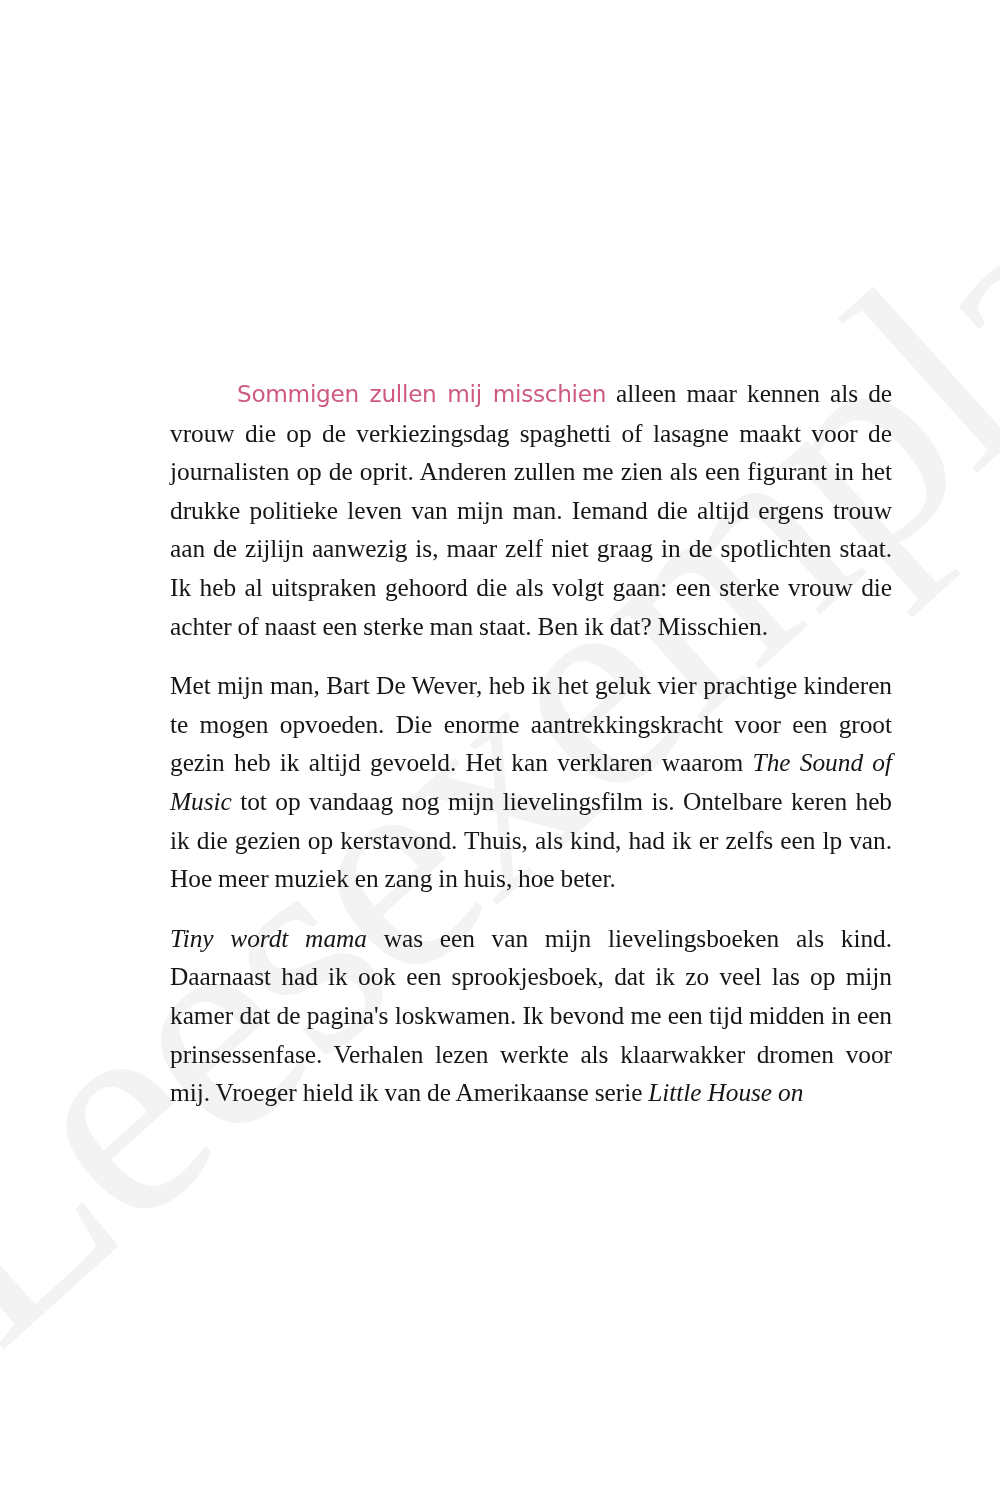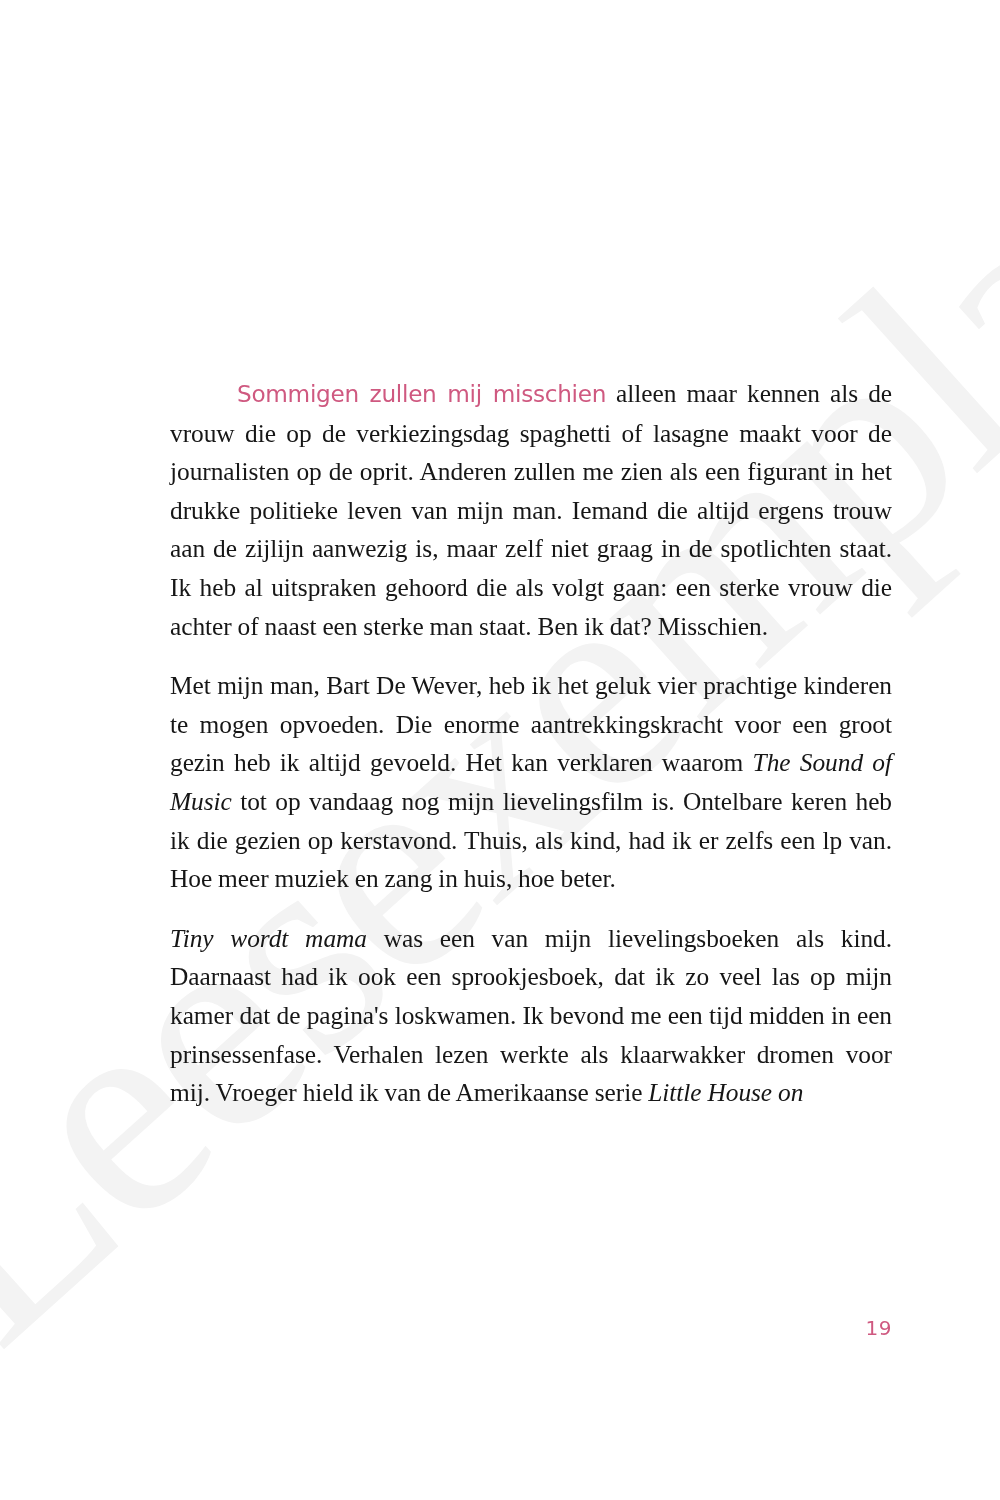--- a/index.html
+++ b/index.html
@@ -102,15 +102,14 @@
   <div class="text-column">
 
     <p class="para indent"><span class="opening">Sommigen zullen mij misschien</span><span> alleen maar kennen als de vrouw die op de verkiezingsdag spaghetti of lasagne maakt voor de journalisten op de oprit. Anderen zullen me zien als een figurant in het drukke politieke leven van mijn man. Iemand die altijd ergens trouw aan de zijlijn aanwezig is, maar zelf niet graag in de spotlichten staat. Ik heb al uitspraken gehoord die als volgt gaan: een sterke vrouw die achter of naast een sterke man staat. Ben ik dat? Misschien.</span></p>
 
     <p class="para"><span>Met mijn man, Bart De Wever, heb ik het geluk vier prachtige kinderen te mogen opvoeden. Die enorme aantrekkingskracht voor een groot gezin heb ik altijd gevoeld. Het kan verklaren waarom </span><span class="it">The Sound of Music</span><span> tot op vandaag nog mijn lievelingsfilm is. Ontelbare keren heb ik die gezien op kerstavond. Thuis, als kind, had ik er zelfs een lp van. Hoe meer muziek en zang in huis, hoe beter.</span></p>
 
     <p class="para"><span class="it">Tiny wordt mama</span><span> was een van mijn lievelingsboeken als kind. Daarnaast had ik ook een sprookjesboek, dat ik zo veel las op mijn kamer dat de pagina's loskwamen. Ik bevond me een tijd midden in een prinsessenfase. Verhalen lezen werkte als klaarwakker dromen voor mij. Vroeger hield ik van de Amerikaanse serie </span><span class="it">Little House on</span></p>
 
   </div>
 
-  <div class="folio">19</div>
 
 </div>
 
 </body></html>

